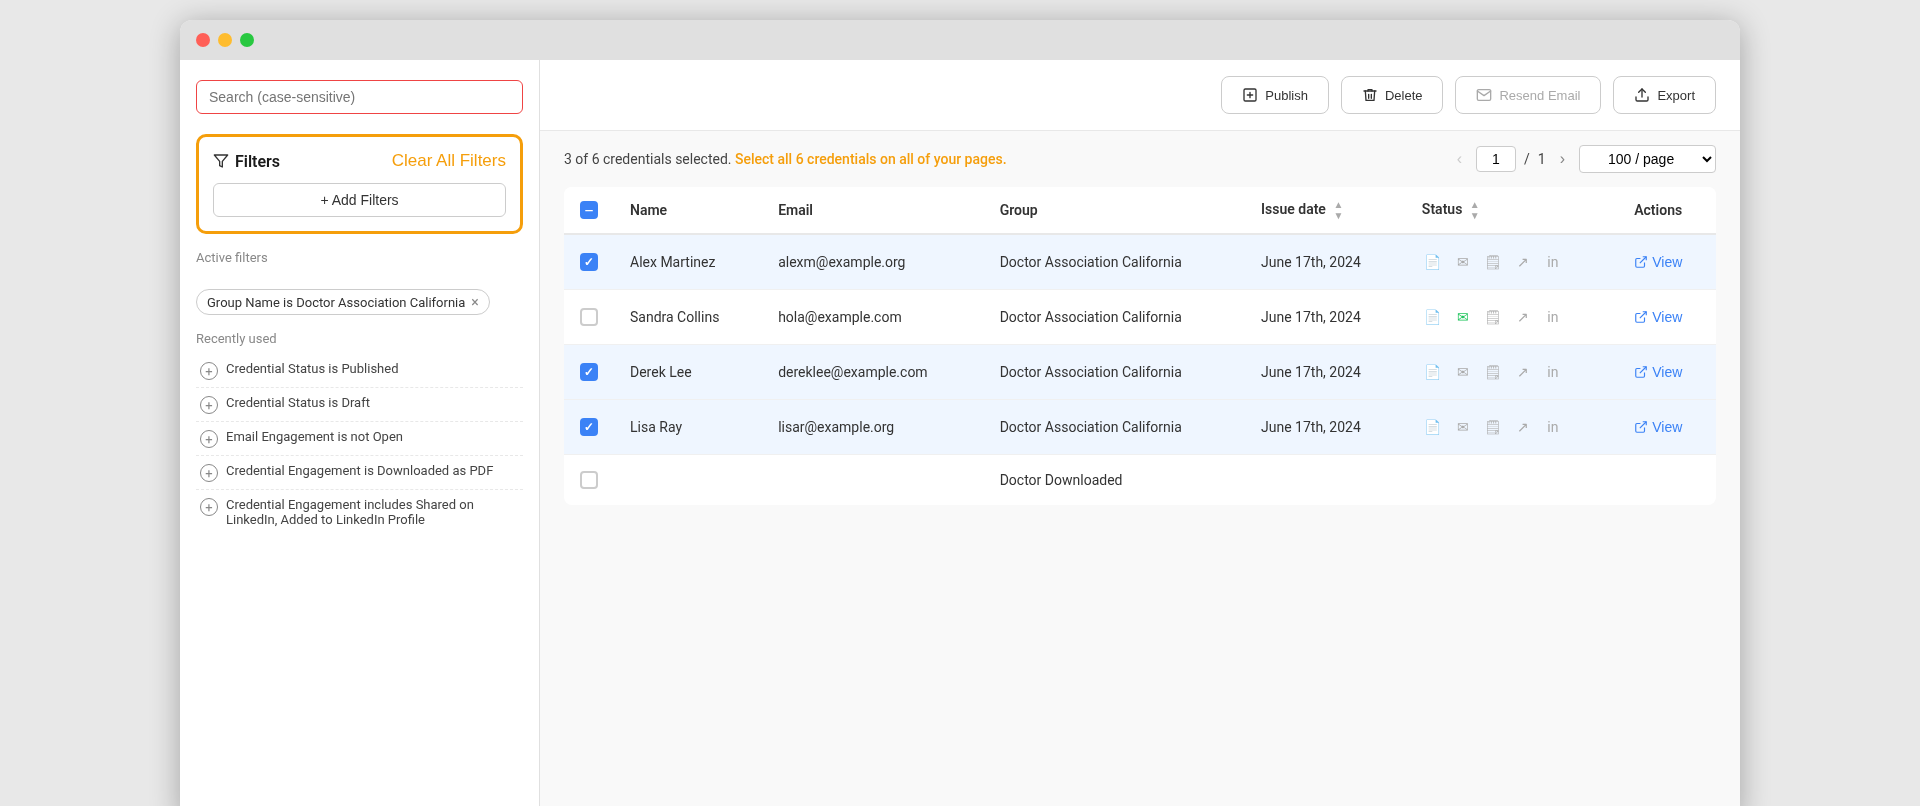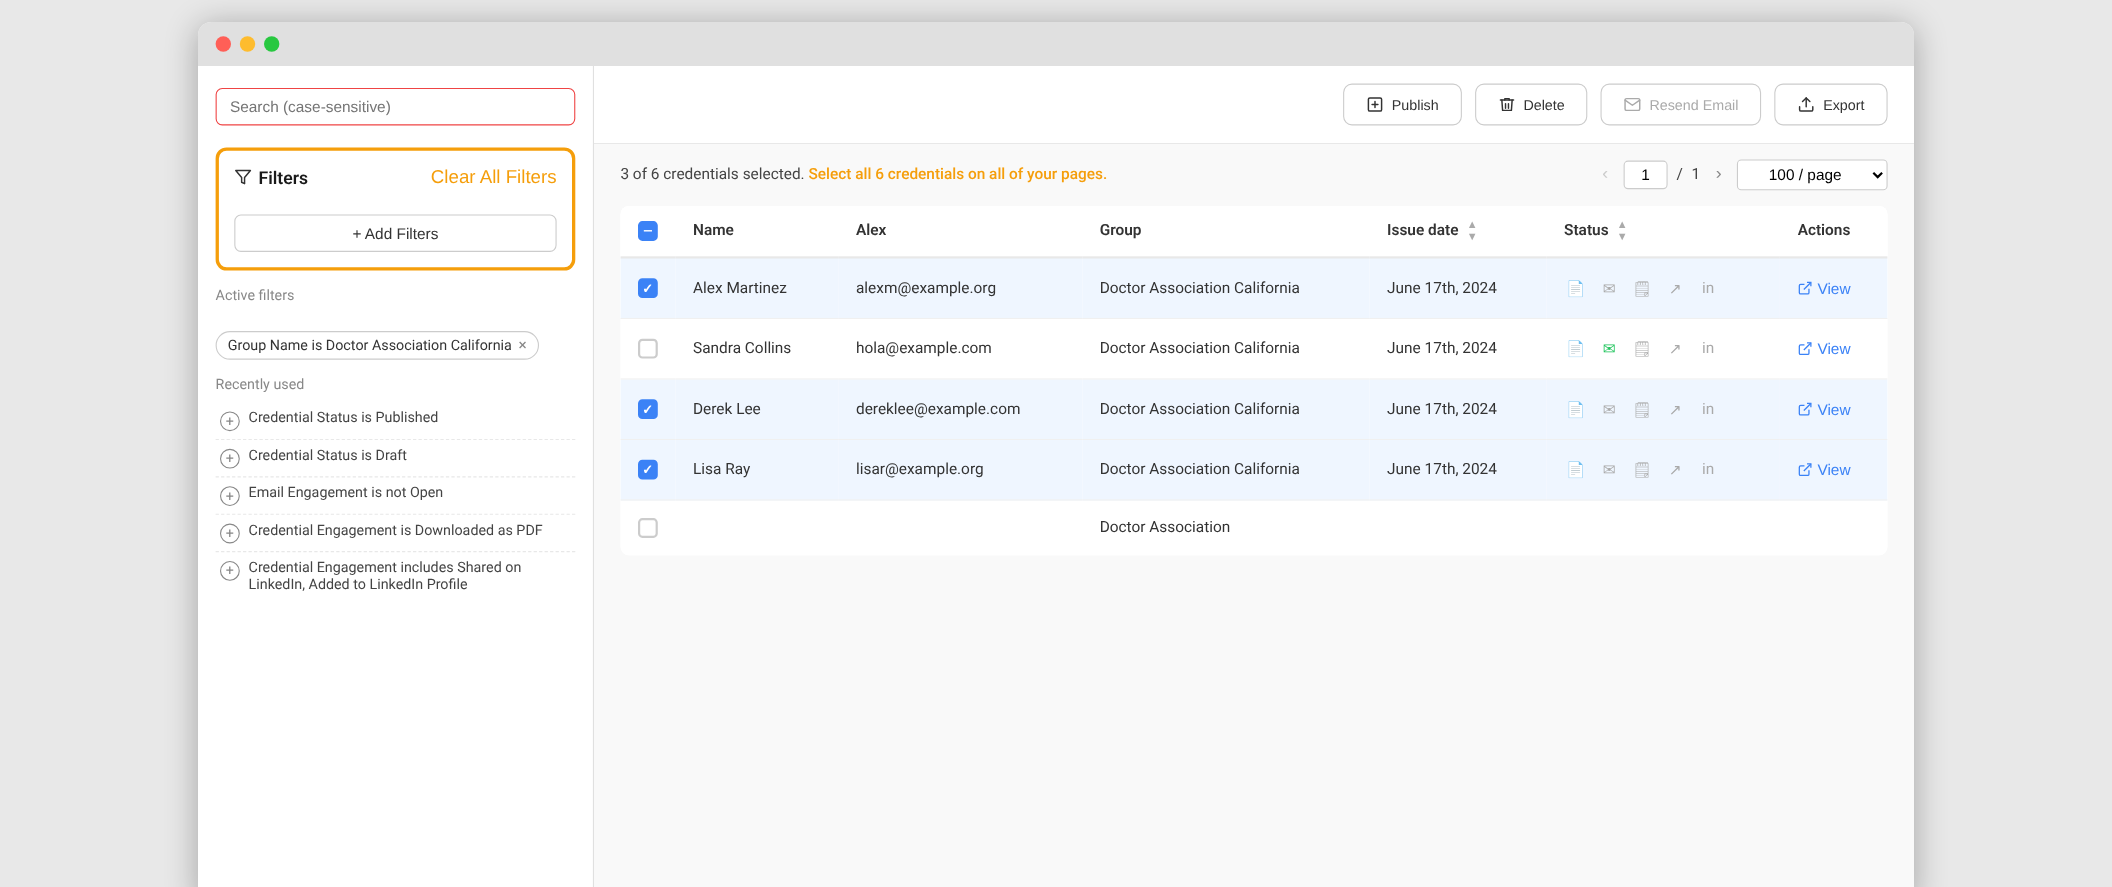--- a/index.html
+++ b/index.html
@@ -72,21 +72,21 @@
     .filters-box {
       border: 3px solid #f59e0b;
       border-radius: 10px;
       padding: 14px;
       margin-bottom: 16px;
     }
     .filters-header {
       display: flex;
       justify-content: space-between;
       align-items: center;
-      margin-bottom: 24px;
+      margin-bottom: 12px;
     }
     .filters-title {
       font-size: 16px;
       font-weight: 600;
       color: #1a1a1a;
       display: flex;
       align-items: center;
       gap: 6px;
     }
     .clear-filters-btn {
@@ -469,21 +469,21 @@
       </div>
 
       <div class="table-wrapper">
         <table>
           <thead>
             <tr>
               <th class="checkbox-cell">
                 <div class="cb indeterminate"></div>
               </th>
               <th>Name</th>
-              <th>Alex</th>
+              <th>Email</th>
               <th>Group</th>
               <th class="sortable">
                 Issue date
                 <span class="sort-icons">▲<br>▼</span>
               </th>
               <th>
                 Status
                 <span class="sort-icons">▲<br>▼</span>
               </th>
               <th>Actions</th>
@@ -606,21 +606,21 @@
                 </button>
               </td>
             </tr>
 
             <tr>
               <td class="checkbox-cell">
                 <div class="cb"></div>
               </td>
               <td></td>
               <td></td>
-              <td>Doctor Association</td>
+              <td>Doctor Downloaded</td>
               <td></td>
               <td></td>
               <td></td>
             </tr>
 
           </tbody>
         </table>
       </div>
 
     </div>

